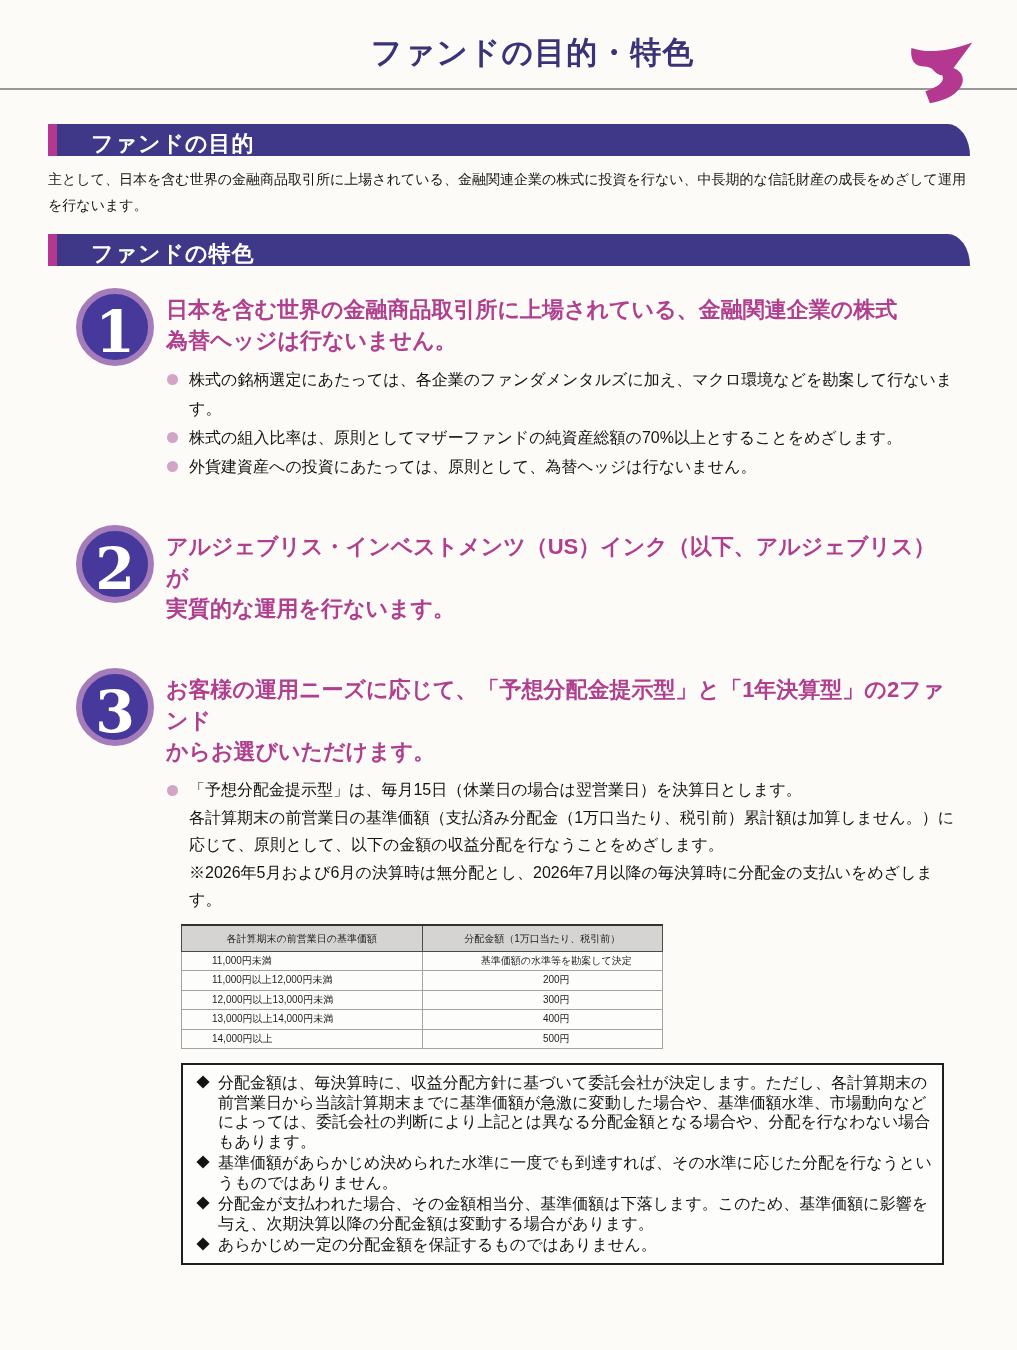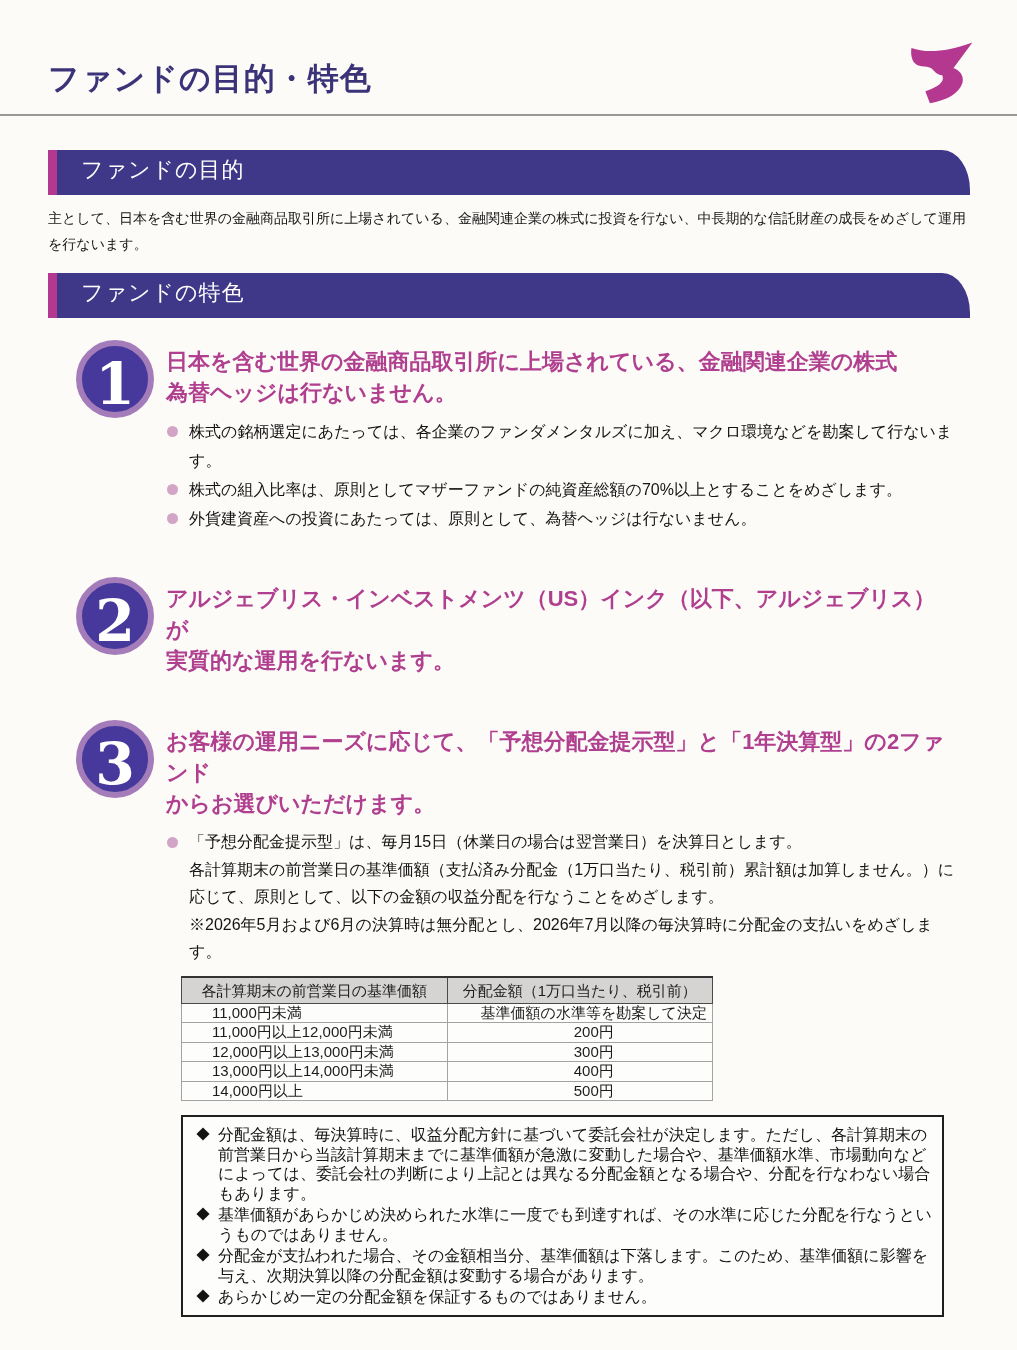--- a/index.html
+++ b/index.html
@@ -7,42 +7,42 @@
   .page {
     position:relative;
     width:1017px; height:1350px;
     margin:0 auto;
     background:#fcfbf8;
     overflow:hidden;
     font-family:"Liberation Sans", sans-serif;
     color:#1c1c1c;
   }
   
-  .header { position:relative; padding-top:58px; }
+  .header { position:relative; padding-top:32px;text-align:center; }
   .page-title {
     margin-left:48px;
     font-size:31px; font-weight:bold; letter-spacing:1px;
     color:var(--title,#3a3378);
   }
   .logo {
     position:absolute; top:38px; right:40px;
     width:72px; height:66px;
   }
   .logo path { fill:var(--magenta,#b43890); }
   .header-rule { border-top:2px solid #989898; margin-top:14px; }
 
   
   .banner {
-    height:45px; line-height:40px;
+    height:32px; line-height:40px;
     margin:0 47px 0 48px;
     background:var(--banner,#3f3787);
     border-left:9px solid var(--magenta,#b43890);
     border-top-right-radius:28px 40px;
-    padding-left:24px;
-    color:#ffffff; font-size:22px; font-weight:normal; letter-spacing:1px;
+    padding-left:34px;
+    color:#ffffff; font-size:22px; font-weight:bold; letter-spacing:1px;
   }
   .banner-purpose { margin-top:34px; }
   .banner-features { margin-top:12px; }
 
   .purpose-body {
     margin:10px 48px 16px 48px;
     font-size:14px; line-height:26px; color:#141414;
   }
 
   
@@ -77,22 +77,22 @@
     width:11px; height:11px; border-radius:50%;
     background:var(--dot,#d2a4c6);
   }
   .bullet:not([data-marker="dot"]) .b-dot { display:none; }
   .bullet[data-marker="note"] { font-weight:normal; }
 
   
   .dist-table {
     border-collapse:collapse;
     margin:10px 0 0 15px;
-    width:532px;
-    font-size:15px;
+    width:482px;
+    font-size:10px;
     background:#fdfdfc;
   }
   .dist-table th {
     width:50%;
     background:var(--thead,#d5d4d2);
     border:1px solid #4a4a4a; border-top:2px solid #333;
     font-weight:normal; text-align:center;
     padding:4px 2px; line-height:17px;
   }
   .dist-table td {

